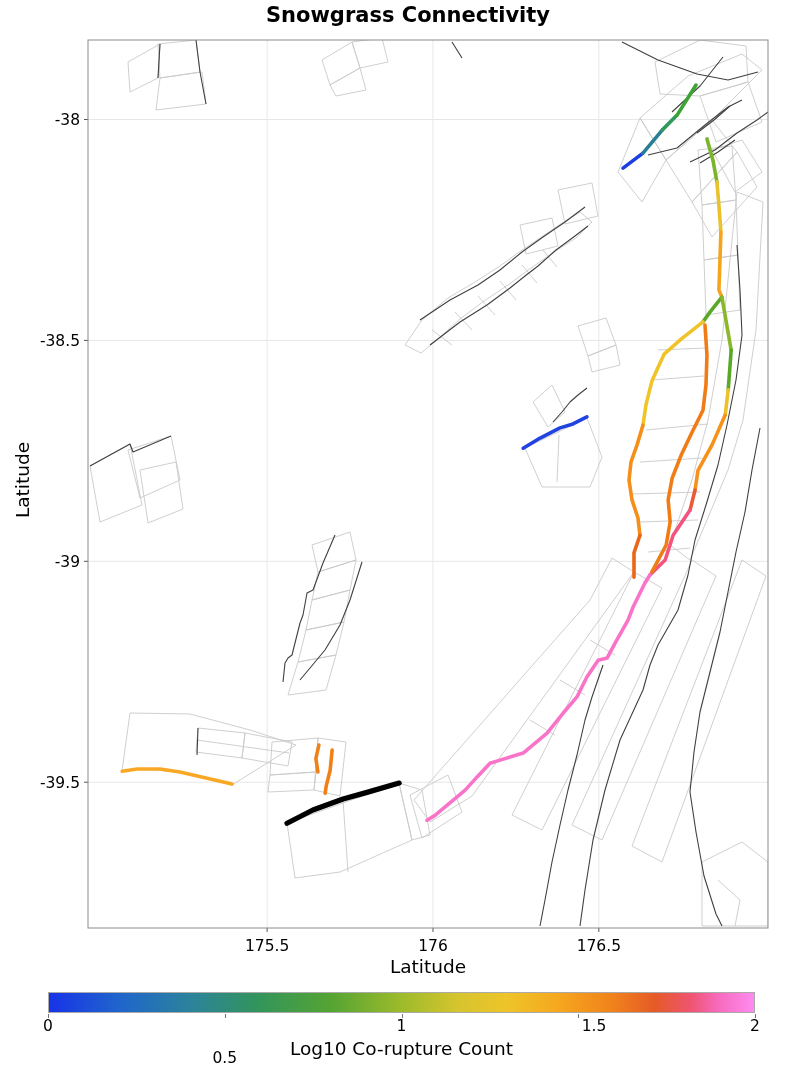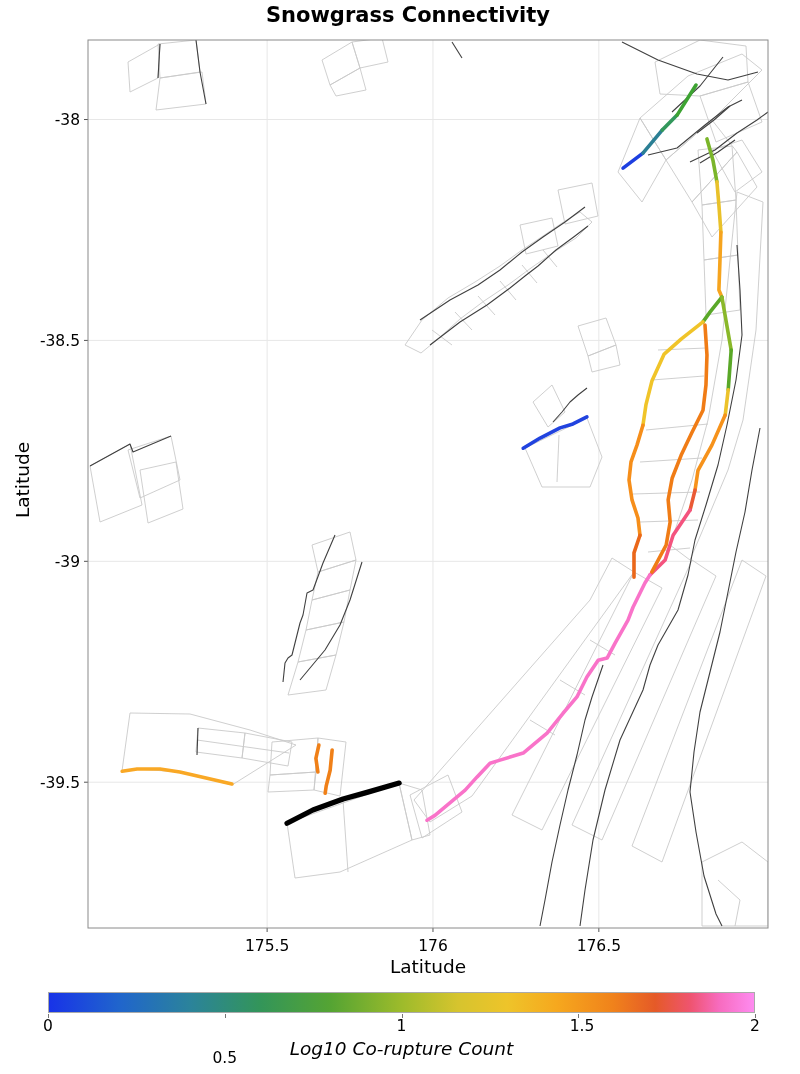--- a/index.html
+++ b/index.html
@@ -11,21 +11,21 @@
   #xlabel{position:absolute;left:88px;top:956px;width:680px;text-align:center;
        font-size:18.5px;color:#000;}
   #ylabel{position:absolute;left:22px;top:480px;font-size:18.5px;color:#000;
        transform:translate(-50%,-50%) rotate(-90deg);white-space:nowrap;}
   #colorbar{position:absolute;left:48px;top:992px;width:707px;height:21px;
        border:1px solid #aaaaaa;box-sizing:border-box;}
   .cb-tick{position:absolute;top:1014px;width:1px;height:4px;background:#777;}
   .cb-ticklabel{position:absolute;top:1017px;transform:translateX(-50%);
        font-size:15.5px;color:#000;white-space:nowrap;}
   #cb-label{position:absolute;left:48px;top:1038px;width:707px;text-align:center;
-       font-size:18.5px;color:#000;font-style:italic;}
+       font-size:18.5px;color:#000;}
 </style>
 </head>
 <body>
 
 <div id="fig">
   <div id="chart-title">Snowgrass Connectivity</div>
 
   <svg id="map-svg" width="800" height="1074" viewBox="0 0 800 1074">
       <defs>
         <clipPath id="plotclip">
@@ -172,18 +172,18 @@
 
   <div id="colorbar" style="background: linear-gradient(to right, rgb(24, 51, 232) 0%, rgb(32, 101, 204) 10%, rgb(43, 131, 155) 20%, rgb(51, 149, 89) 30%, rgb(85, 164, 51) 40%, rgb(157, 187, 43) 50%, rgb(214, 196, 46) 58%, rgb(238, 196, 42) 65%, rgb(246, 168, 30) 72%, rgb(240, 130, 27) 80%, rgb(229, 90, 40) 86%, rgb(239, 84, 112) 91%, rgb(247, 107, 190) 95%, rgb(254, 139, 240) 100%);"></div>
   <div id="cb-ticks">
       <div class="cb-tick" style="left: 48px;"></div>
       <div class="cb-ticklabel" style="left: 48px;">0</div>
       <div class="cb-tick" style="left: 224.75px;"></div>
       <div class="cb-ticklabel" style="left: 224.75px; margin-top: 32px;">0.5</div>
       <div class="cb-tick" style="left: 401.5px;"></div>
       <div class="cb-ticklabel" style="left: 401.5px;">1</div>
       <div class="cb-tick" style="left: 578.25px;"></div>
-      <div class="cb-ticklabel" style="left: 582px;">1.5</div>
+      <div class="cb-ticklabel" style="left: 594px;">1.5</div>
       <div class="cb-tick" style="left: 755px;"></div>
       <div class="cb-ticklabel" style="left: 755px;">2</div>
     </div>
   <div id="cb-label">Log10 Co-rupture Count</div>
 </div>
 
 </body></html>

